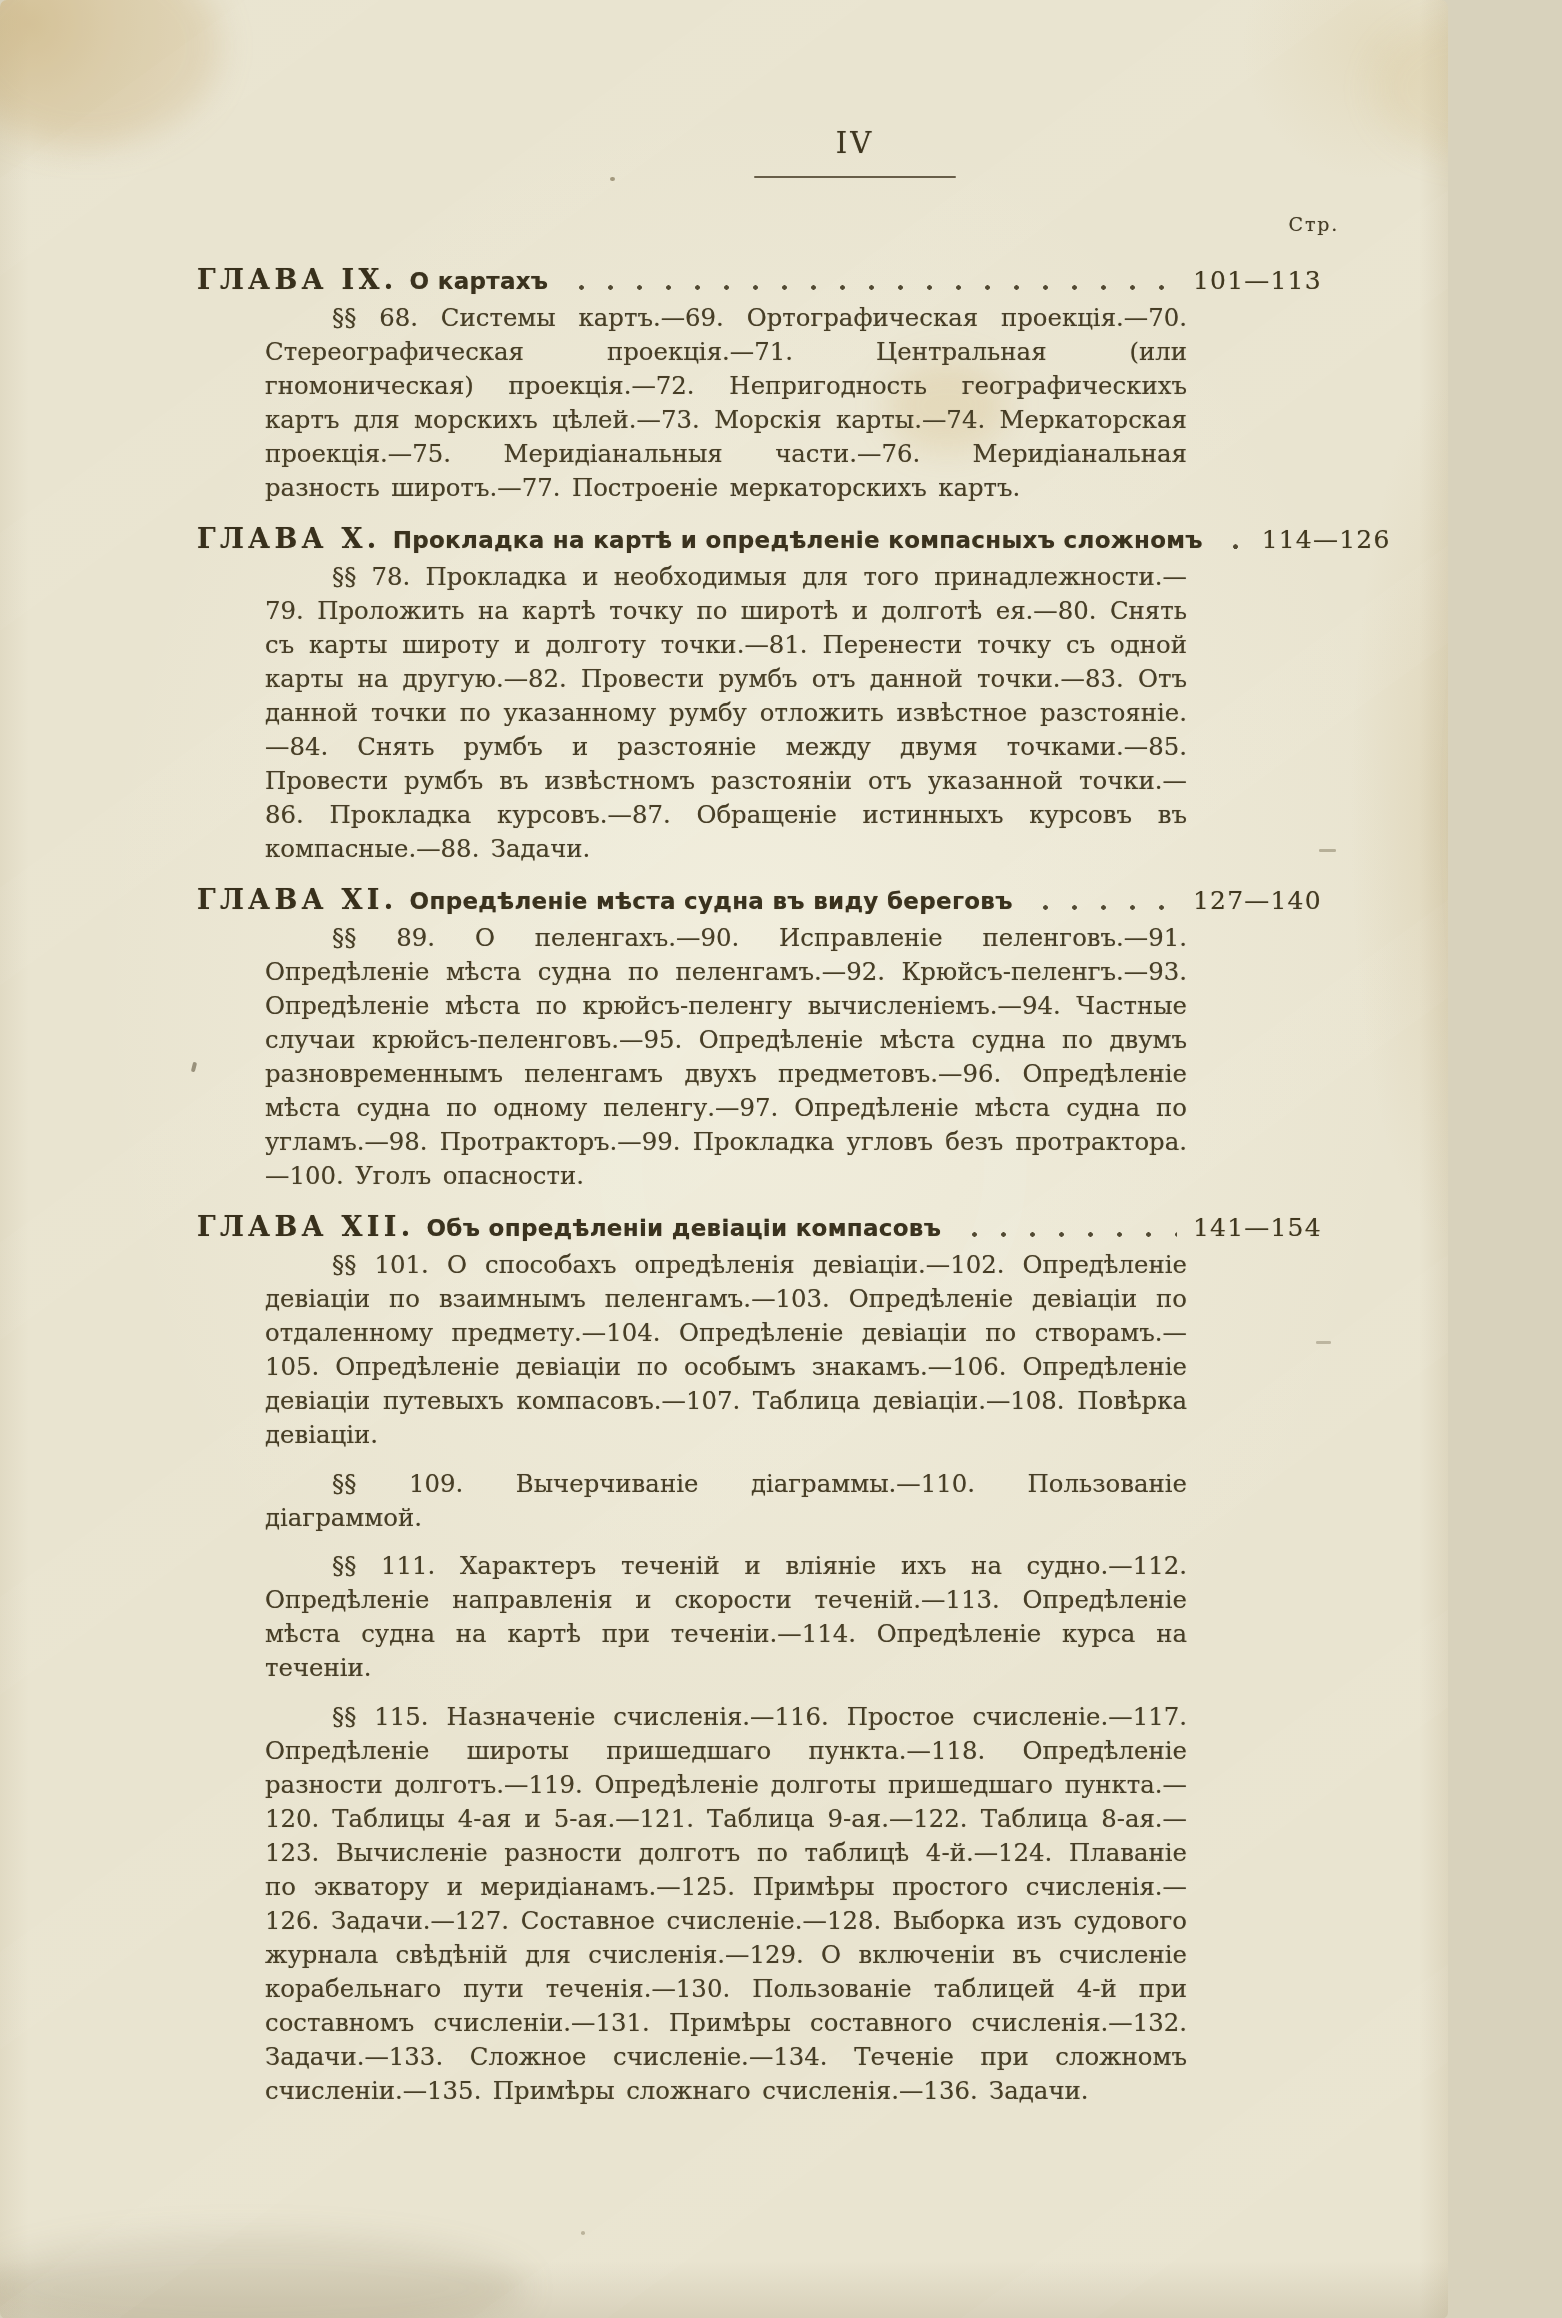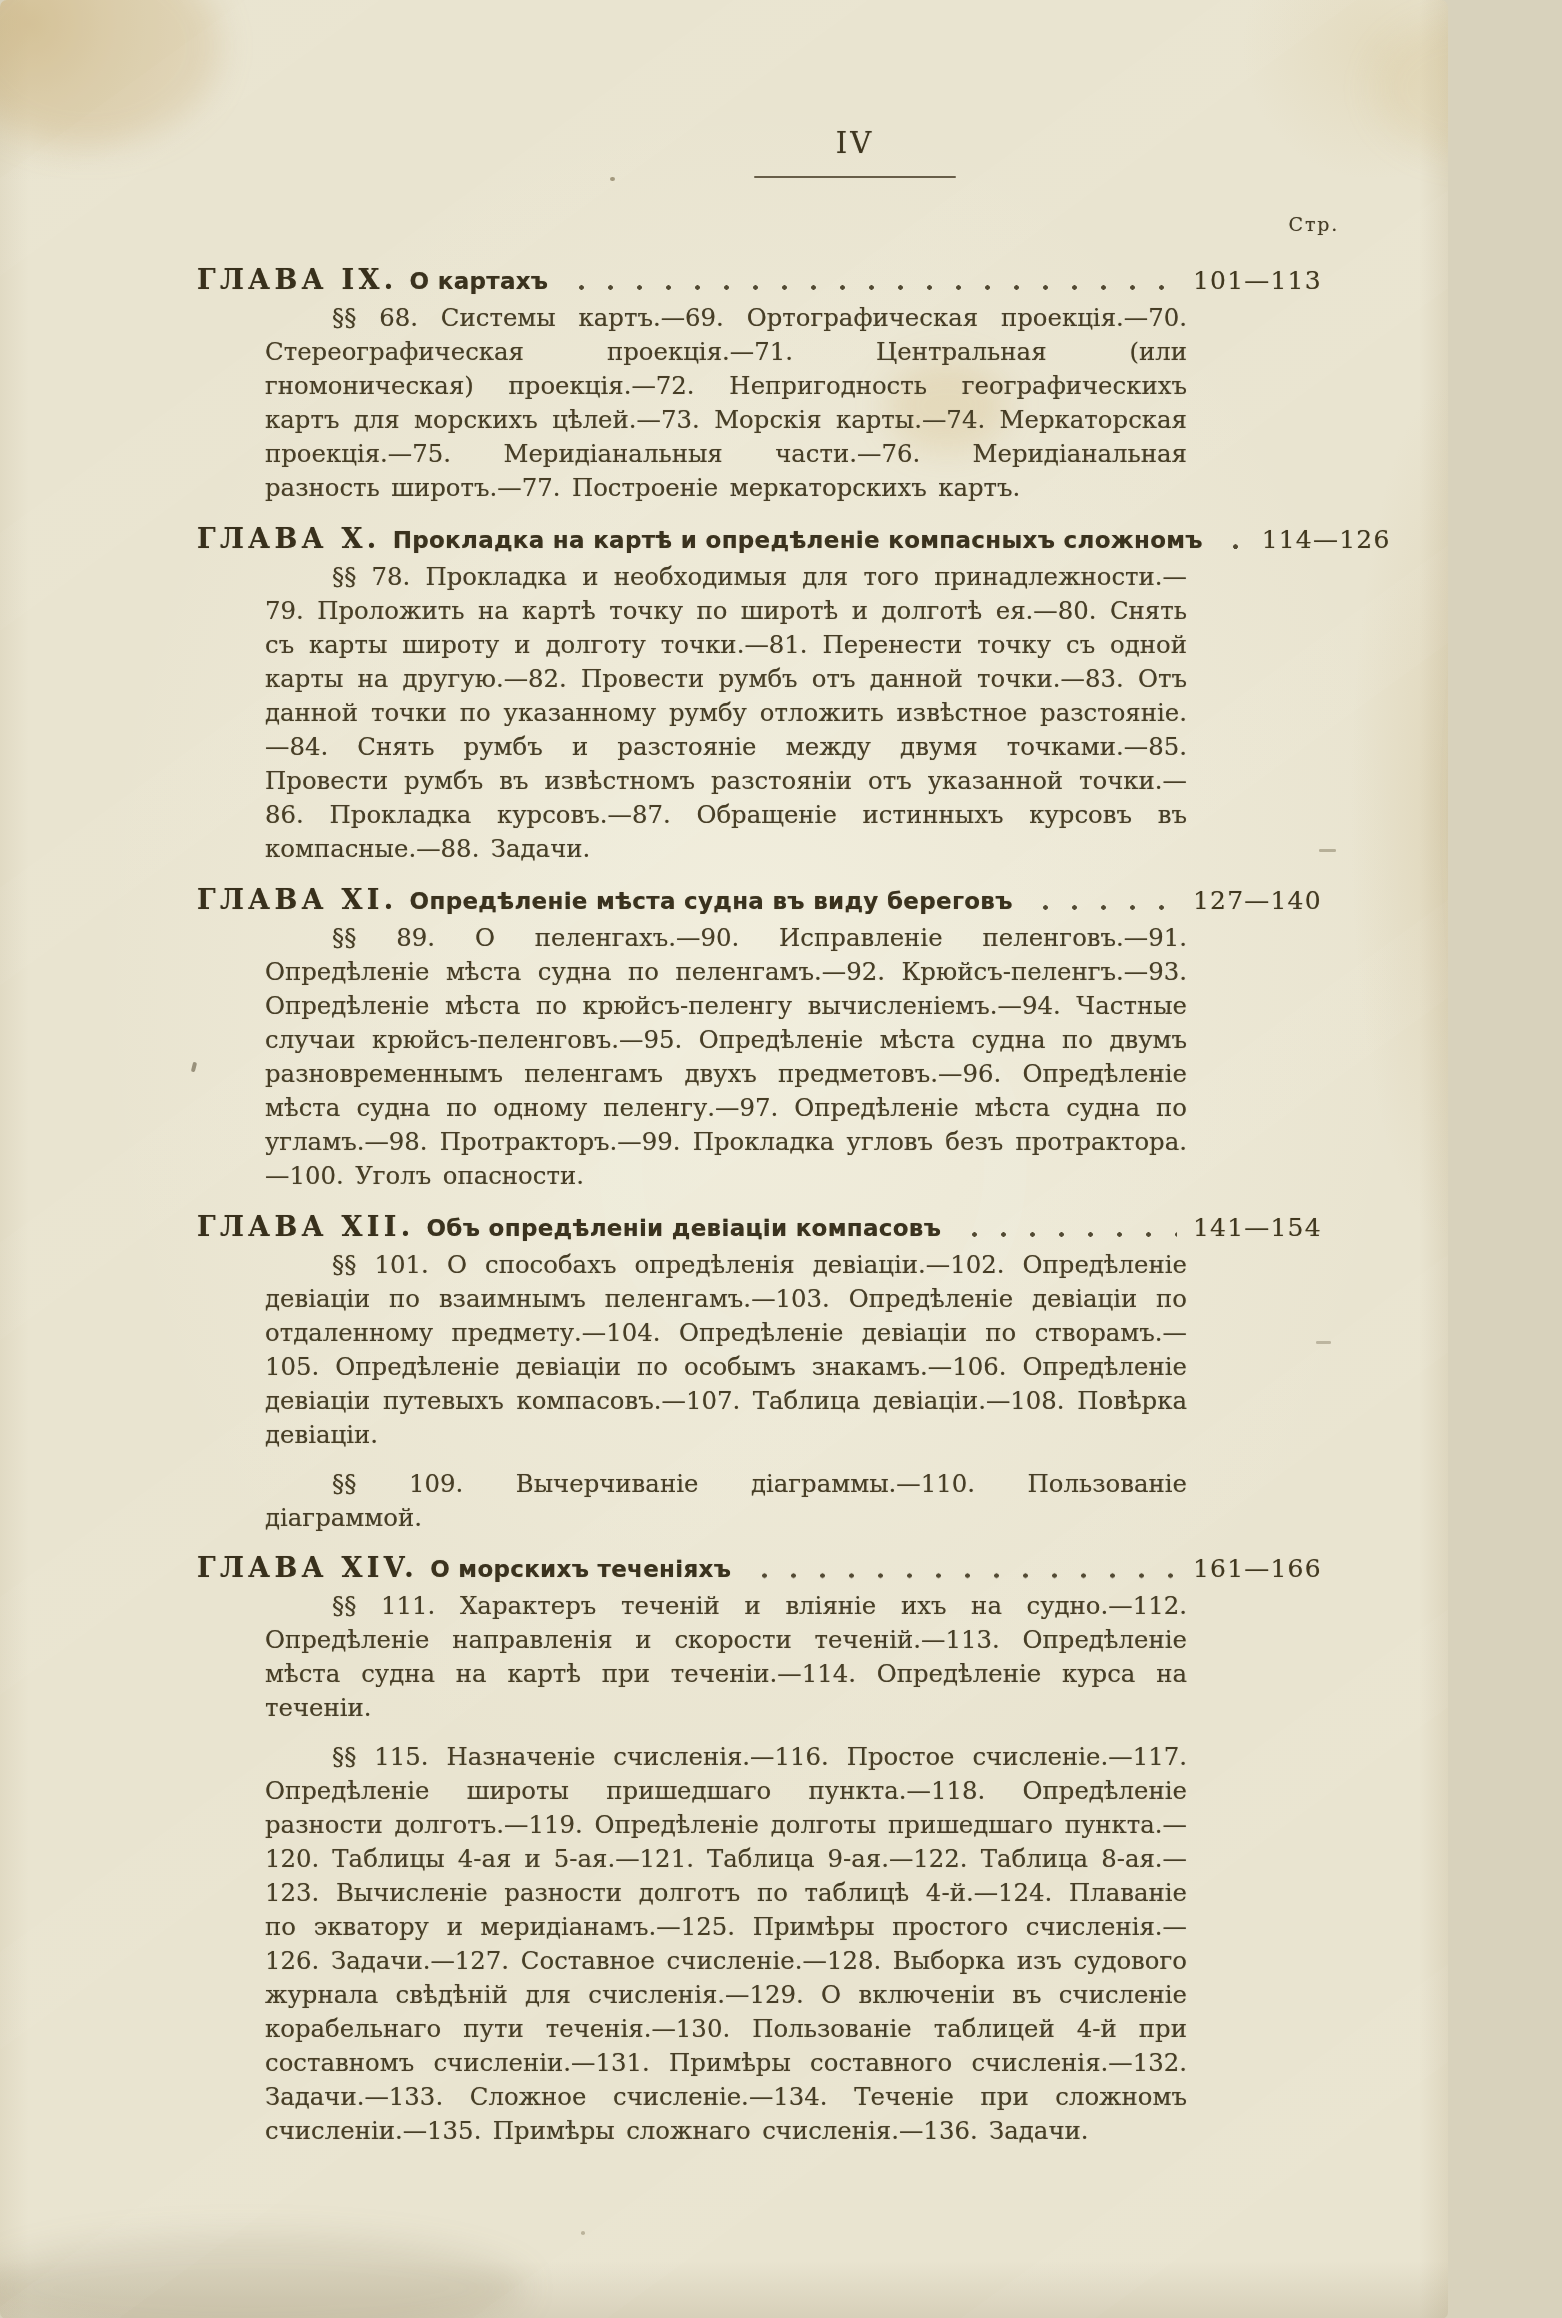--- a/index.html
+++ b/index.html
@@ -170,26 +170,20 @@
         <span class="pages">141—154</span>
       </div>
       <p class="summary">§§ 101. О способахъ опредѣленія девіаціи.—102. Опредѣленіе девіаціи по взаимнымъ пеленгамъ.—103. Опредѣленіе девіаціи по отдаленному предмету.—104. Опредѣленіе девіаціи по створамъ.—105. Опредѣленіе девіаціи по особымъ знакамъ.—106. Опредѣленіе девіаціи путевыхъ компасовъ.—107. Таблица девіаціи.—108. Повѣрка девіаціи.</p>
     </div>
 
     <div class="entry">
       <p class="summary">§§ 109. Вычерчиваніе діаграммы.—110. Пользованіе діаграммой.</p>
     </div>
 
     <div class="entry">
-      <div class="head">
-        <span class="chap">ГЛАВА XIV.</span>
-        <span class="title">О морскихъ теченіяхъ</span>
-        <span class="leader"></span>
-        <span class="pages">161—166</span>
-      </div>
       <p class="summary">§§ 111. Характеръ теченій и вліяніе ихъ на судно.—112. Опредѣленіе направленія и скорости теченій.—113. Опредѣленіе мѣста судна на картѣ при теченіи.—114. Опредѣленіе курса на теченіи.</p>
     </div>
 
     <div class="entry">
       <p class="summary">§§ 115. Назначеніе счисленія.—116. Простое счисленіе.—117. Опредѣленіе широты пришедшаго пункта.—118. Опредѣленіе разности долготъ.—119. Опредѣленіе долготы пришедшаго пункта.—120. Таблицы 4-ая и 5-ая.—121. Таблица 9-ая.—122. Таблица 8-ая.—123. Вычисленіе разности долготъ по таблицѣ 4-й.—124. Плаваніе по экватору и меридіанамъ.—125. Примѣры простого счисленія.—126. Задачи.—127. Составное счисленіе.—128. Выборка изъ судового журнала свѣдѣній для счисленія.—129. О включеніи въ счисленіе корабельнаго пути теченія.—130. Пользованіе таблицей 4-й при составномъ счисленіи.—131. Примѣры составного счисленія.—132. Задачи.—133. Сложное счисленіе.—134. Теченіе при сложномъ счисленіи.—135. Примѣры сложнаго счисленія.—136. Задачи.</p>
     </div>
 
   </div>
 </div>
 

